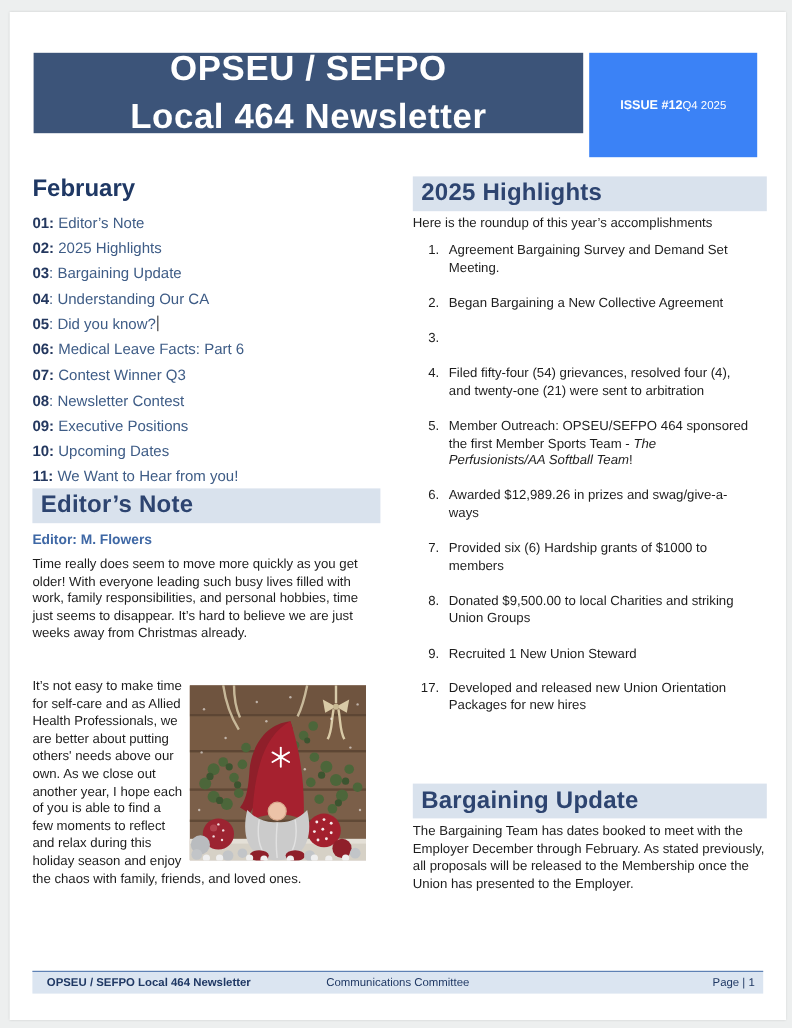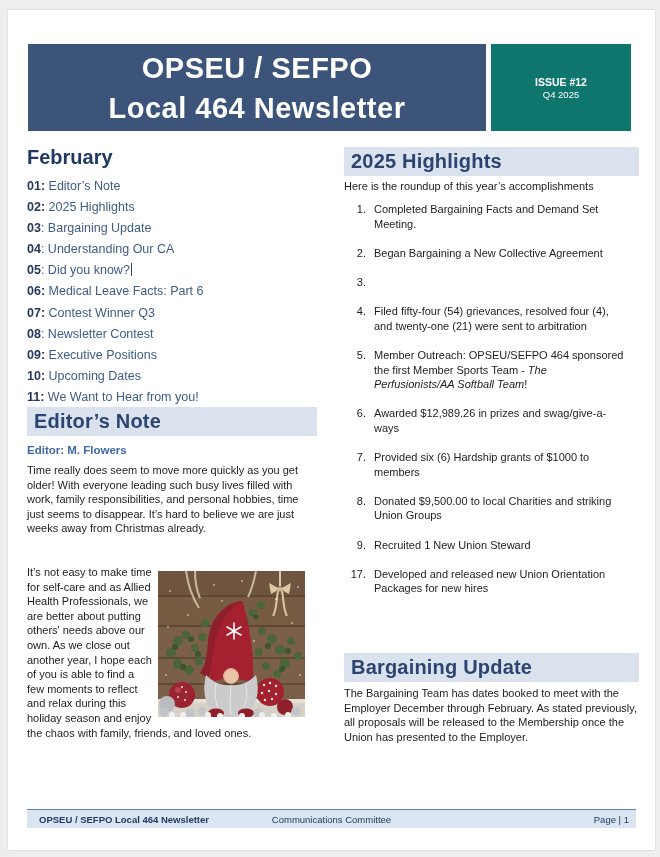--- a/index.html
+++ b/index.html
@@ -1,25 +1,25 @@
 <!DOCTYPE html>
 <html><head>
 <meta charset="utf-8">
 <style>
   * { margin:0; padding:0; box-sizing:border-box; }
   html,body { width:660px; height:857px; }
   body { background:#edefef; font-family:"Liberation Sans", sans-serif; position:relative; }
   .page { position:absolute; left:8px; top:10px; width:647px; height:840px; background:#ffffff; box-shadow:0 0 2px rgba(0,0,0,.15); overflow:hidden; }
 
   
-  .hdr-main { position:absolute; left:20px; top:34px; width:458px; height:87px; background:#3c5479;
+  .hdr-main { position:absolute; left:20px; top:34px; width:458px; height:67px; background:#3c5479;
               display:flex; flex-direction:column; align-items:center; justify-content:center; }
   .hdr-main .t { color:#ffffff; font-weight:bold; font-size:29px; line-height:40px; letter-spacing:.5px; }
-  .hdr-issue { position:absolute; left:483px; top:34px; width:140px; height:87px; background:#0f766e;
-               display:flex; flex-direction:column; align-items:center; justify-content:center; color:#fff; }
+  .hdr-issue { position:absolute; left:483px; top:34px; width:140px; height:87px; background:#3b82f6;
+               display:flex; flex-direction:row; align-items:center; justify-content:center; color:#fff; }
   .hdr-issue .i1 { font-weight:bold; font-size:10.5px; }
   .hdr-issue .i2 { font-size:9.5px; margin-top:1px; }
 
   h2.band { background:#d9e2ed; color:#2d4470; font-size:20px; font-weight:bold;
             height:29px; line-height:29px; padding-left:7px; letter-spacing:.2px; }
 
   
   .contents-title { position:absolute; left:19px; top:136px; font-size:20px; font-weight:bold; color:#1f3864; }
   .toc { position:absolute; left:19px; top:166px; width:300px; }
   .toc-row { font-size:12.5px; line-height:21.1px; white-space:pre-wrap; cursor:pointer; }
@@ -238,21 +238,21 @@
     <span>It’s not easy to make time for self-care and as Allied Health Professionals, we are better about putting others' needs above our own. As we close out another year, I hope each of you is able to find a few moments to reflect and relax during this holiday season and enjoy the chaos with family, friends, and loved ones.</span>
   </div>
 
   <div class="hl-band">
     <h2 class="band">2025 Highlights</h2>
   </div>
   <div class="hl-intro">Here is the roundup of this year’s accomplishments</div>
   <div class="hl-list">
     <div class="hl-item">
         <span class="hl-num">1.</span>
-        <div class="hl-text">Completed Bargaining Facts and Demand Set Meeting.</div>
+        <div class="hl-text">Agreement Bargaining Survey and Demand Set Meeting.</div>
       </div>
     <div class="hl-item">
         <span class="hl-num">2.</span>
         <div class="hl-text">Began Bargaining a New Collective Agreement</div>
       </div>
     <div class="hl-item">
         <span class="hl-num">3.</span>
       </div>
     <div class="hl-item">
         <span class="hl-num">4.</span>

